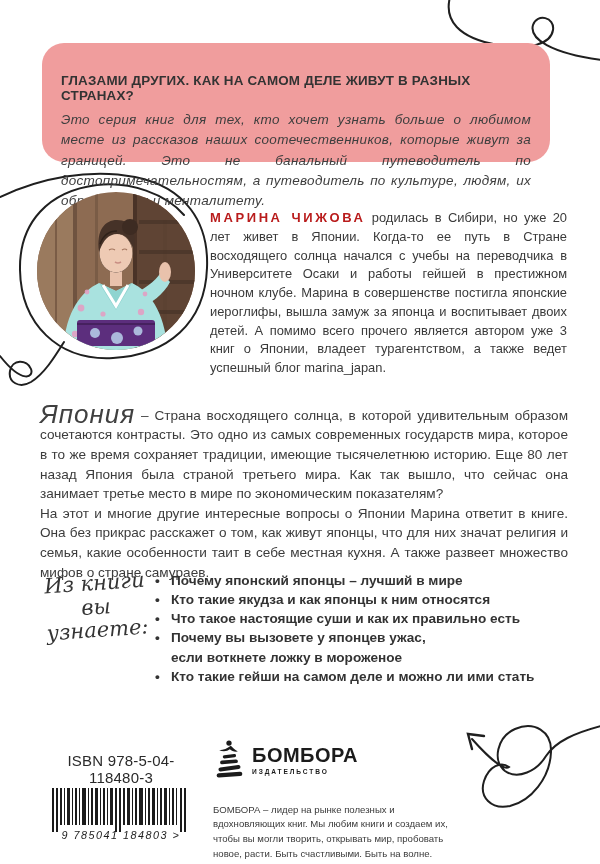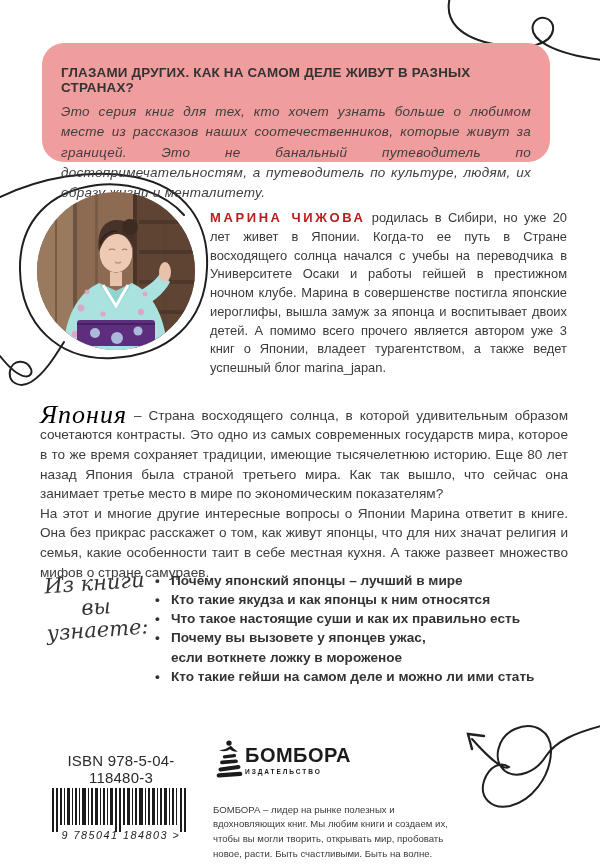--- a/index.html
+++ b/index.html
@@ -7,21 +7,21 @@
     position:relative; width:600px; height:864px; margin:0 auto;
     background:#ffffff; overflow:hidden;
     font-family:"Liberation Sans", sans-serif; color:#3c3c3c;
   }
   .doodles { position:absolute; left:0; top:0; width:600px; height:864px; pointer-events:none; }
 
   
   .series-box {
     position:absolute; left:42px; top:43px; width:508px; height:119px;
     background:var(--pink,#f09d9d); border-radius:22px;
-    padding:22px 19px 0 19px; box-sizing:border-box;
+    padding:30px 19px 0 19px; box-sizing:border-box;
   }
   .series-box h1 {
     margin:0 0 7px 0; font-size:13.4px; font-weight:bold; color:#333333; letter-spacing:0.2px;
   }
   .series-box p {
     margin:0; font-size:13.5px; line-height:1.5; color:#3e3e3e;
     text-align:justify; letter-spacing:0.3px;font-style:italic;
   }
 
   
@@ -34,22 +34,22 @@
     font-size:12.9px; line-height:1.455; text-align:justify; color:#3a3a3a;
   }
   .author-name { font-weight:bold; color:#b91c1c; letter-spacing:2.6px; font-size:13px; }
 
   
   .para1 {
     position:absolute; left:40px; top:392px; width:528px;
     font-size:13.6px; line-height:1.45; text-align:justify;
   }
   .lead-script {
-    font-family:Liberation Serif, serif; font-style:italic;
-    font-size:26px; line-height:0; vertical-align:-3px; letter-spacing:1px; color:#000000;
+    font-family:Liberation Sans, sans-serif; font-style:italic;
+    font-size:26px; line-height:0; vertical-align:-3px; letter-spacing:1px; color:#404040;
   }
   .para2 {
     position:absolute; left:40px; top:490px; width:528px;
     font-size:13.6px; line-height:1.45; text-align:justify;
   }
 
   
   .learn-label {
     position:absolute; left:36px; top:572px; width:120px; text-align:center;
     font-family:"DejaVu Serif", serif; font-style:italic; font-size:21px;
@@ -63,21 +63,21 @@
     position:relative; padding-left:16px; font-size:13.6px; font-weight:bold;
     line-height:1.41; color:#333333; white-space:pre-line;
   }
   .learn-list li::before { content:"•"; position:absolute; left:0; top:0; }
 
   
   .barcode { position:absolute; left:45px; top:752px; width:152px; text-align:center; }
   .isbn { font-size:15px; color:#2a2a2a; letter-spacing:0.2px; margin-bottom:2px; }
   .digits { font-size:10.8px; color:#1d1d1d; letter-spacing:1.5px; margin-top:-7px;font-style:italic; }
 
-  .publisher { position:absolute; left:213px; top:739px; display:flex; align-items:flex-start; }
+  .publisher { position:absolute; left:213px; top:739px; display:flex; gap:7px; align-items:flex-start; }
   .logo-name { font-size:20px; font-weight:bold; color:#1b1b1b; letter-spacing:0.5px; line-height:1; margin-top:6px; }
   .logo-sub { font-size:6.6px; font-weight:bold; color:#1b1b1b; letter-spacing:1.9px; margin-top:3px; }
 
   .pub-text {
     position:absolute; left:213px; top:793px; width:254px;
     font-size:9.6px; line-height:1.55; color:#3a3a3a;
   }
 </style>
 </head>
 <body>

